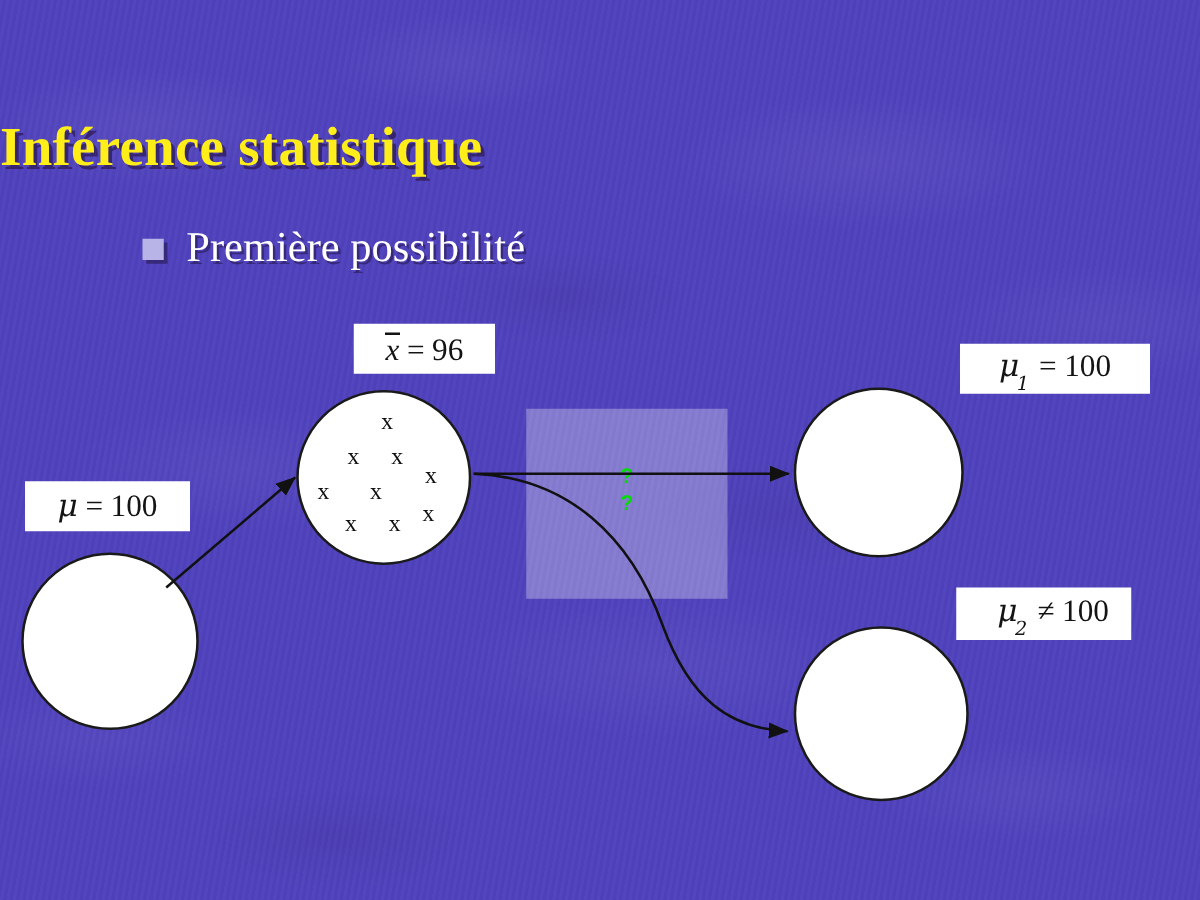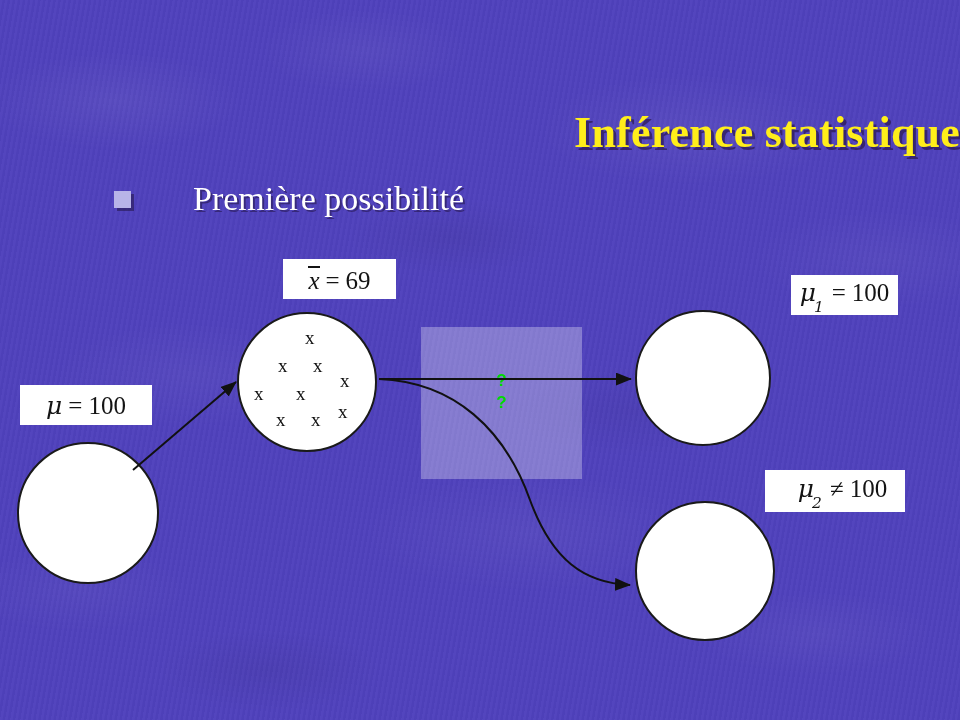--- a/index.html
+++ b/index.html
@@ -35,28 +35,27 @@
       radial-gradient(ellipse 160px 60px at 28% 93%, rgba(0,0,0,0.05),        rgba(0,0,0,0) 70%),
       repeating-linear-gradient(100deg, rgba(255,255,255,0.022) 0px, rgba(255,255,255,0.022) 2px, rgba(0,0,0,0.018) 3px, rgba(0,0,0,0.018) 5px);
   }
 
   
   #title {
     position: absolute;
     left: 0;
     top: 92px;
     width: 960px;
-    text-align: right;
+    text-align: left;
     font-size: 44px;
     font-weight: bold;
     color: #ffee1a;
     letter-spacing: 0.2px;
     text-shadow: 3px 3px 0 rgba(40,20,70,0.65);
     white-space: nowrap;
-    margin-top: 15px;
   }
 
   
   #bullet-row {
     position: absolute;
     left: 114px;
     top: 180px;
     display: flex;
     align-items: center;
     gap: 18px;
@@ -66,21 +65,20 @@
     height: 17px;
     background: #b8b4e8;
     box-shadow: 3px 3px 0 rgba(35,20,70,0.55);
     flex: none;
   }
   #bullet-text {
     font-size: 34px;
     color: #ffffff;
     text-shadow: 2px 2px 0 rgba(35,20,70,0.55);
     white-space: nowrap;
-    margin-left: 44px;
   }
 
   
   .formula-box {
     position: absolute;
     background: #ffffff;
     display: flex;
     align-items: center;
     justify-content: center;
     font-family: "Liberation Serif", serif;
@@ -101,21 +99,21 @@
   .xbar {
     font-style: italic;
     border-top: 2px solid #141414;
     padding-top: 1px;
     display: inline-block;
     line-height: 0.95;
   }
 
   #box-mu      { left: 20px;  top: 385px; width: 132px; height: 40px; }
   #box-xbar    { left: 283px; top: 259px; width: 113px; height: 40px; }
-  #box-mu1     { left: 768px; top: 275px; width: 107px; height: 40px; margin-left: 23px; }
+  #box-mu1     { left: 768px; top: 275px; width: 152px; height: 40px; }
   #box-mu2     { left: 765px; top: 470px; width: 140px; height: 42px; padding-left: 23px; }
 
   
   .circle {
     position: absolute;
     border-radius: 50%;
     background: #ffffff;
     border: 2px solid #1a1a1a;
     box-sizing: border-box;
   }
@@ -220,21 +218,21 @@
         <span class="mu">μ</span>
         <span>=</span>
         <span>100</span>
       </span>
   </div>
 
   <div class="formula-box" id="box-xbar">
     <span class="fm">
         <span class="xbar">x</span>
         <span>=</span>
-        <span>69</span>
+        <span>96</span>
       </span>
   </div>
 
   <div class="formula-box" id="box-mu1">
     <span class="fm">
         <span class="mu">μ<span class="sub">1</span></span>
         <span>=</span>
         <span>100</span>
       </span>
   </div>

